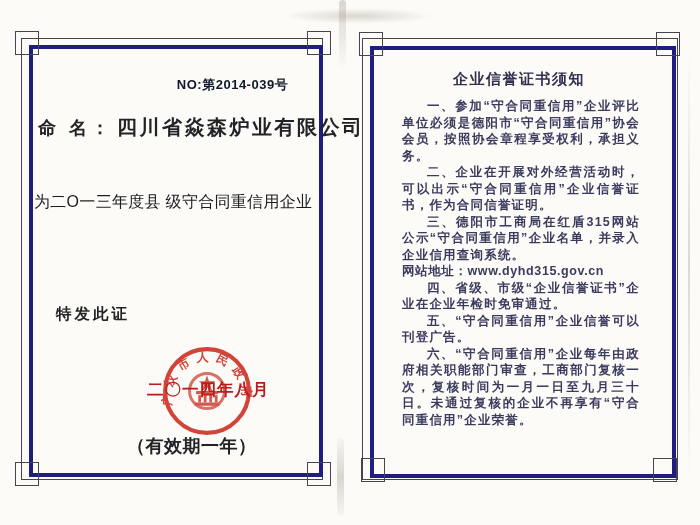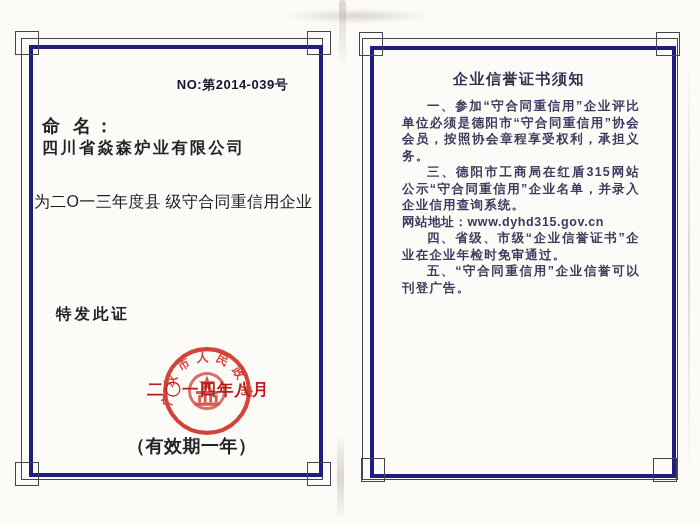--- a/index.html
+++ b/index.html
@@ -40,24 +40,24 @@
     border:1.5px solid #45454f;background:transparent;z-index:3;
   }
   
   .serial{
     position:absolute;left:150px;top:76px;width:165px;
     text-align:center;font-size:13px;font-weight:700;color:#0f172a;
     letter-spacing:0.5px;white-space:nowrap;
   }
   .name-row{
     position:absolute;left:38px;top:114px;white-space:nowrap;
-    display:flex;align-items:baseline;color:#232327;flex-direction:column;
+    display:flex;align-items:baseline;color:#232327;
   }
   .name-label{font-size:18px;font-weight:700;letter-spacing:4px;}
-  .company-name{font-size:16px;font-weight:700;letter-spacing:2.5px;margin-left:4px;}
+  .company-name{font-size:20px;font-weight:700;letter-spacing:2.5px;margin-left:4px;}
   .award{
     position:absolute;left:34px;top:192px;width:286px;
     font-size:16px;font-weight:400;color:#1c1c20;letter-spacing:0.3px;
     white-space:nowrap;
   }
   .issue{
     position:absolute;left:56px;top:304px;
     font-size:15.5px;font-weight:700;color:#232327;letter-spacing:3px;white-space:nowrap;
   }
   .date-line{
@@ -141,20 +141,22 @@
     <div class="frame navy rp-navy"></div>
     <div class="corner" style="left:359px;top:32px;"></div>
     <div class="corner" style="left:656px;top:32px;"></div>
     <div class="corner" style="left:361px;top:458px;"></div>
     <div class="corner" style="left:653px;top:458px;"></div>
 
     <div class="notice-title">企业信誉证书须知</div>
 
     <div class="notice-body">
       <p>一、参加“守合同重信用”企业评比单位必须是德阳市“守合同重信用”协会会员，按照协会章程享受权利，承担义务。</p>
+      <p>二、企业在开展对外经营活动时，可以出示“守合同重信用”企业信誉证书，作为合同信誉证明。</p>
       <p>三、德阳市工商局在红盾315网站公示“守合同重信用”企业名单，并录入企业信用查询系统。</p>
       <p class="no-indent">网站地址：www.dyhd315.gov.cn</p>
       <p>四、省级、市级“企业信誉证书”企业在企业年检时免审通过。</p>
       <p>五、“守合同重信用”企业信誉可以刊登广告。</p>
+      <p>六、“守合同重信用”企业每年由政府相关职能部门审查，工商部门复核一次，复核时间为一月一日至九月三十日。未通过复核的企业不再享有“守合同重信用”企业荣誉。</p>
     </div>
   </div>
 
 </div>
 
 </body></html>

